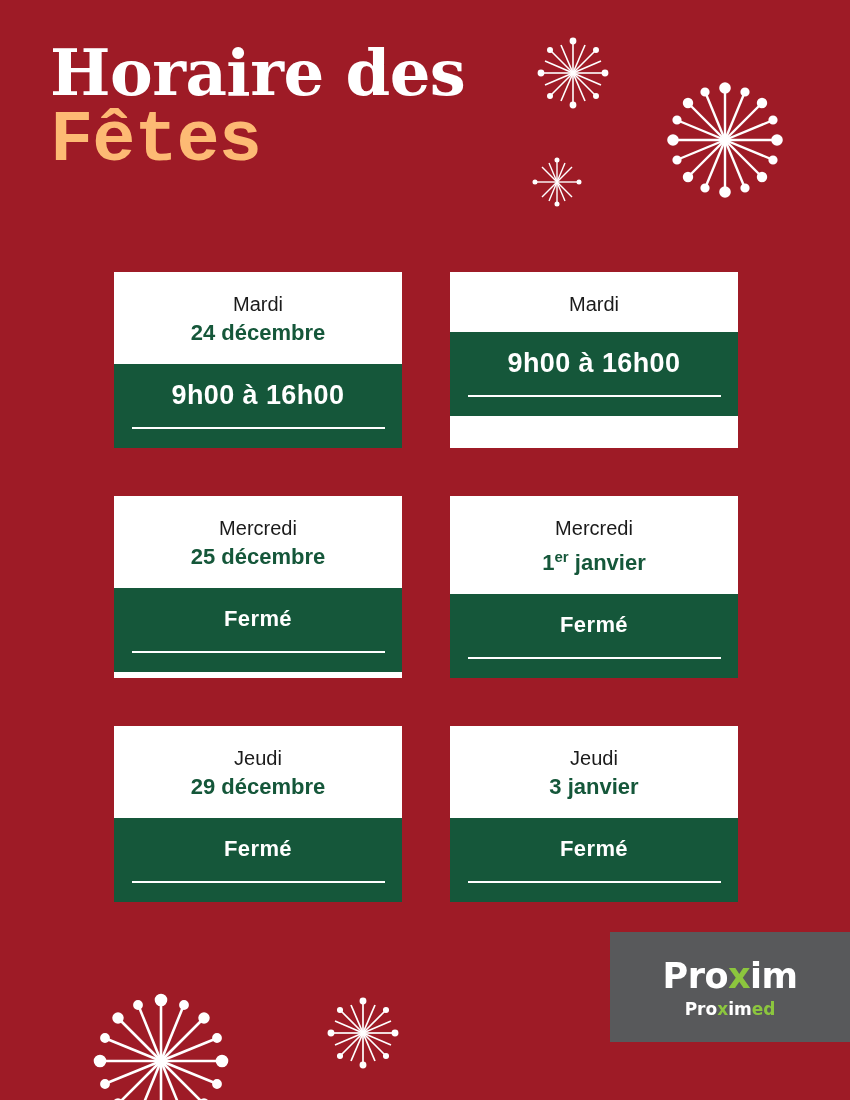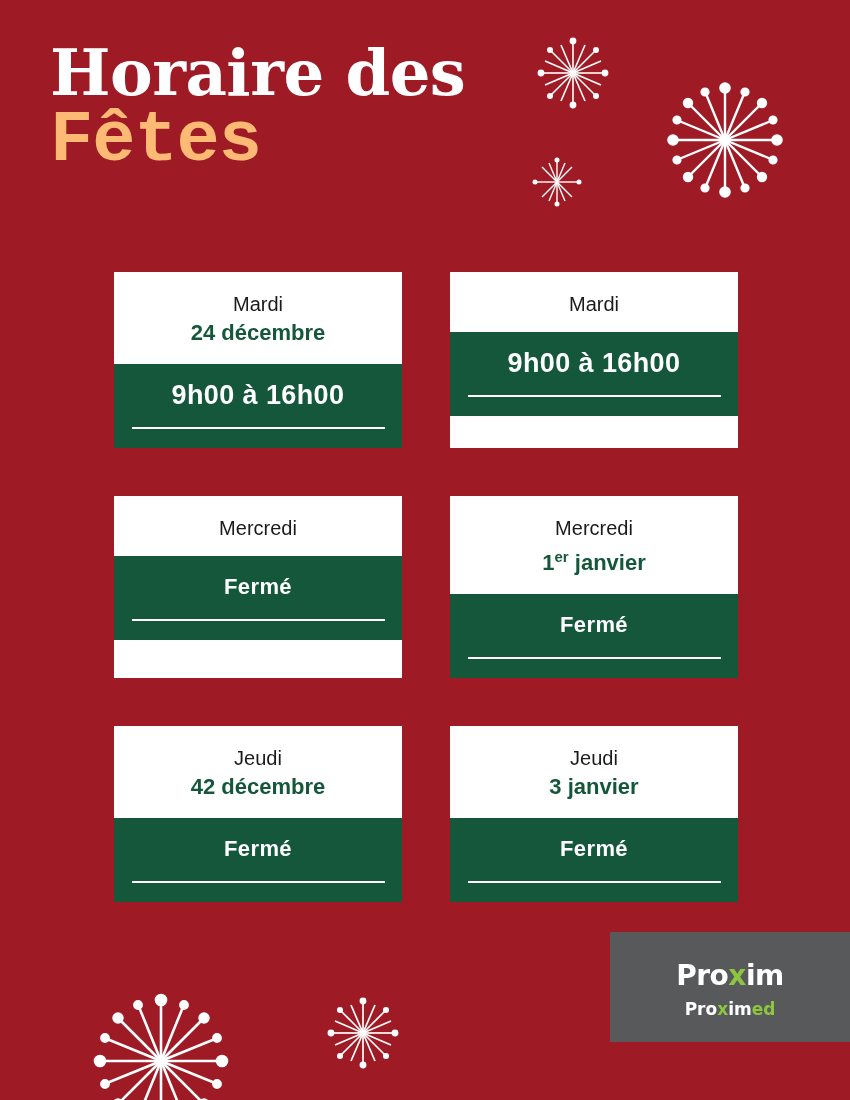--- a/index.html
+++ b/index.html
@@ -128,21 +128,21 @@
     background: #58595b;
     display: flex;
     flex-direction: column;
     align-items: center;
     justify-content: center;
     z-index: 6;
   }
   .logo-main {
     font-family: "DejaVu Sans", sans-serif;
     font-weight: bold;
-    font-size: 28px;
+    font-size: 35px;
     color: #ffffff;
     line-height: 42px;
     letter-spacing: -0.5px;
     position: relative;
   }
   .logo-main .x { color: #8cc63e; }
   .logo-sub {
     font-family: "DejaVu Sans", sans-serif;
     font-weight: bold;
     font-size: 17px;
@@ -346,20 +346,21 @@
       </div>
       <div class="card-bottom">
         <div class="card-hours">9h00 à 16h00</div>
         <div class="card-rule"></div>
       </div>
     </div>
 
     <div class="card">
       <div class="card-top">
         <div class="card-day">Mercredi</div>
+        <div class="card-date">25 décembre</div>
       </div>
       <div class="card-bottom">
         <div class="card-hours closed">Fermé</div>
         <div class="card-rule"></div>
       </div>
     </div>
 
     <div class="card">
       <div class="card-top">
         <div class="card-day">Mercredi</div>
@@ -367,21 +368,21 @@
       </div>
       <div class="card-bottom">
         <div class="card-hours closed">Fermé</div>
         <div class="card-rule"></div>
       </div>
     </div>
 
     <div class="card">
       <div class="card-top">
         <div class="card-day">Jeudi</div>
-        <div class="card-date">42 décembre</div>
+        <div class="card-date">29 décembre</div>
       </div>
       <div class="card-bottom">
         <div class="card-hours closed">Fermé</div>
         <div class="card-rule"></div>
       </div>
     </div>
 
     <div class="card">
       <div class="card-top">
         <div class="card-day">Jeudi</div>

